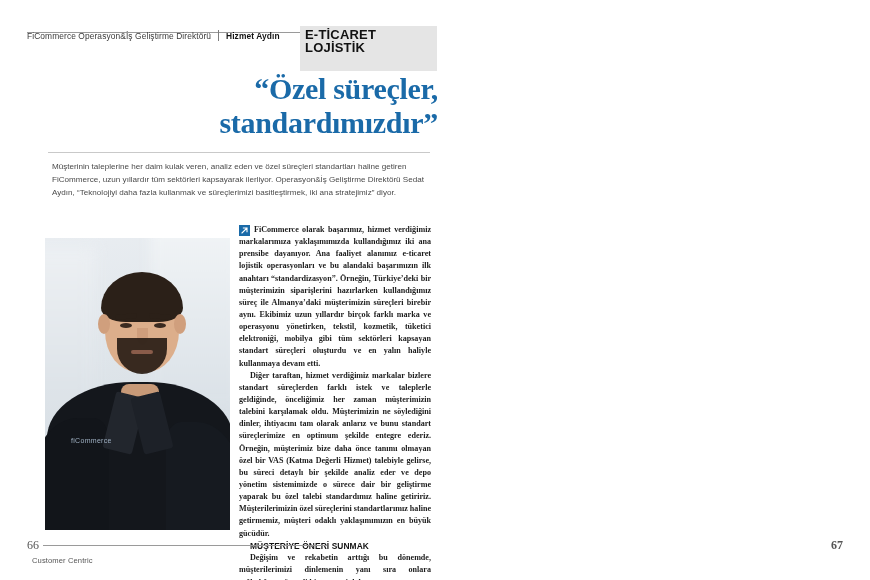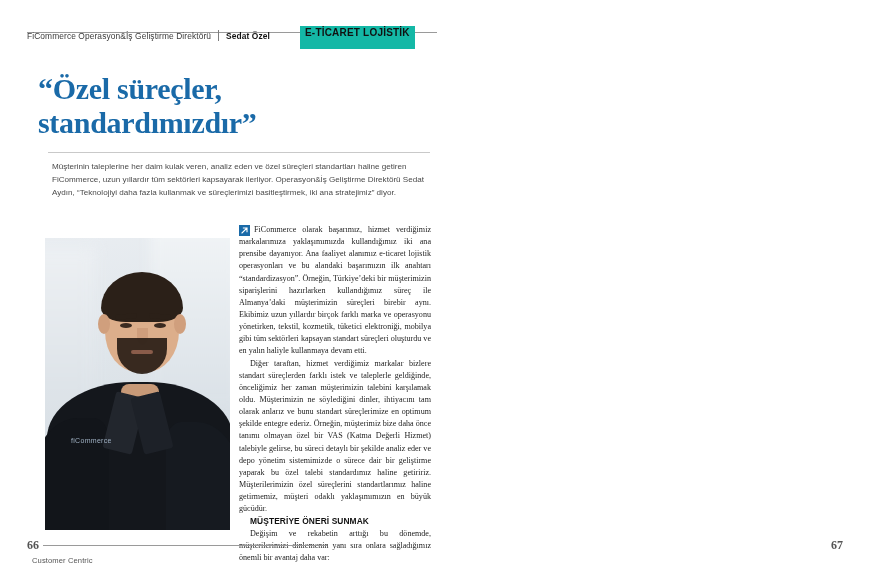--- a/index.html
+++ b/index.html
@@ -15,25 +15,25 @@
   .right-page{position:absolute;left:437px;top:0;width:433px;height:512px;background:#fff;}
 
   
   .top-rule{position:absolute;left:27px;top:32px;width:810px;height:1px;background:#9a9a9a;}
   .byline{position:absolute;left:27px;top:28px;width:400px;display:flex;align-items:baseline;gap:7px;
           font-size:8.4px;color:#3a3a3a;letter-spacing:.1px;}
   .byline .role{white-space:nowrap;}
   .byline .divider{display:inline-block;width:1px;height:11px;background:#7d7d7d;position:relative;top:2px;}
   .byline .person{font-weight:bold;color:#111;white-space:nowrap;}
 
-  .kicker{position:absolute;left:300px;top:26px;background:#14b8a6;color:#111;
-          font-size:10px;font-weight:bold;letter-spacing:.2px;padding:2px 5px 11px;line-height:1;}
+  .kicker{position:absolute;left:300px;top:26px;background:#e5e5e5;color:#111;
+          font-size:13px;font-weight:bold;letter-spacing:.2px;padding:2px 5px 17px;line-height:1;}
 
   
-  .headline{position:absolute;left:38px;top:72px;width:400px;text-align:left;
+  .headline{position:absolute;left:38px;top:72px;width:400px;text-align:right;
             font-family:"Liberation Serif", serif;font-weight:bold;color:#1a6aa8;
             font-size:30px;line-height:1.12;letter-spacing:-.3px;}
 
   
   .intro-rule{position:absolute;left:48px;top:152px;width:382px;height:1px;background:#c9c9c9;}
   .intro{position:absolute;left:52px;top:160px;width:376px;text-align:left;
          font-size:8.1px;line-height:1.62;color:#4a4a4a;}
 
   
   .photo{position:absolute;left:45px;top:238px;width:185px;height:292px;overflow:hidden;background:#d7dde3;}
@@ -68,49 +68,49 @@
   .photo .nose{position:absolute;left:92px;top:90px;width:11px;height:17px;background:#cf9e7c;border-radius:0 0 50% 50%;}
   .photo .beard{position:absolute;left:72px;top:100px;width:50px;height:36px;
      background:#2e2219;border-radius:0 0 50% 50% / 0 0 70% 70%;opacity:.95;}
   .photo .mouth{position:absolute;left:86px;top:112px;width:22px;height:4px;background:#8a5c4a;border-radius:3px;}
   .photo .logo{position:absolute;left:26px;bottom:86px;font-size:7px;color:#9fb0c2;letter-spacing:.3px;}
 
   
   .col-left-body{position:absolute;left:239px;top:224px;width:192px;height:306px;
      font-family:"Liberation Serif", serif;font-size:8.1px;line-height:1.5;color:#1c1c1c;
      text-align:justify;}
-  .col-left-body p{margin:0 0 0 0;text-indent:11px;}
+  .col-left-body p{margin:0 0 0 0;text-indent:11px;font-weight:bold;}
   .col-left-body p.first{text-indent:0;}
   .arrow-icon{float:left;width:11px;height:11px;background:#1a6aa8;margin:1px 4px 0 0;
      position:relative;}
   .arrow-icon svg{position:absolute;left:2px;top:2px;}
   .sub-head{font-family:"Liberation Sans", sans-serif;font-weight:bold;font-size:8.4px;
      color:#111;letter-spacing:.1px;margin:7px 0 2px;text-indent:0;}
 
   
   .foot-rule-l{position:absolute;left:27px;top:545px;width:300px;height:1px;background:#9a9a9a;}
   .pagenum-l{position:absolute;left:27px;top:538px;font-family:"Liberation Serif", serif;
-     font-size:12px;font-weight:bold;color:#555;background:#fff;padding-right:4px;}
+     font-size:12px;font-weight:normal;color:#555;background:#fff;padding-right:4px;}
   .pagenum-r{position:absolute;right:27px;top:538px;font-family:"Liberation Serif", serif;
      font-size:12px;font-weight:bold;color:#555;background:#fff;padding-left:4px;}
   .foot-label{position:absolute;left:32px;top:556px;font-size:7.6px;color:#555;letter-spacing:.1px;}
 </style>
 </head>
 <body>
 
 <div class="spread">
 
   <div class="left-page">
 
     <div class="top-rule"></div>
 
     <div class="byline">
       <span class="role">FiCommerce Operasyon&amp;İş Geliştirme Direktörü</span>
       <span class="divider"></span>
-      <span class="person">Sedat Özel</span>
+      <span class="person">Hizmet Aydın</span>
     </div>
 
     <div class="kicker">E-TİCARET LOJİSTİK</div>
 
     <div class="headline">“Özel süreçler, standardımızdır”</div>
 
     <div class="intro-rule"></div>
     <div class="intro">Müşterinin taleplerine her daim kulak veren, analiz eden ve özel süreçleri standartları haline getiren FiCommerce, uzun yıllardır tüm sektörleri kapsayarak ilerliyor. Operasyon&amp;İş Geliştirme Direktörü Sedat Aydın, “Teknolojiyi daha fazla kullanmak ve süreçlerimizi basitleştirmek, iki ana stratejimiz” diyor.</div>
 
     <div class="photo">

